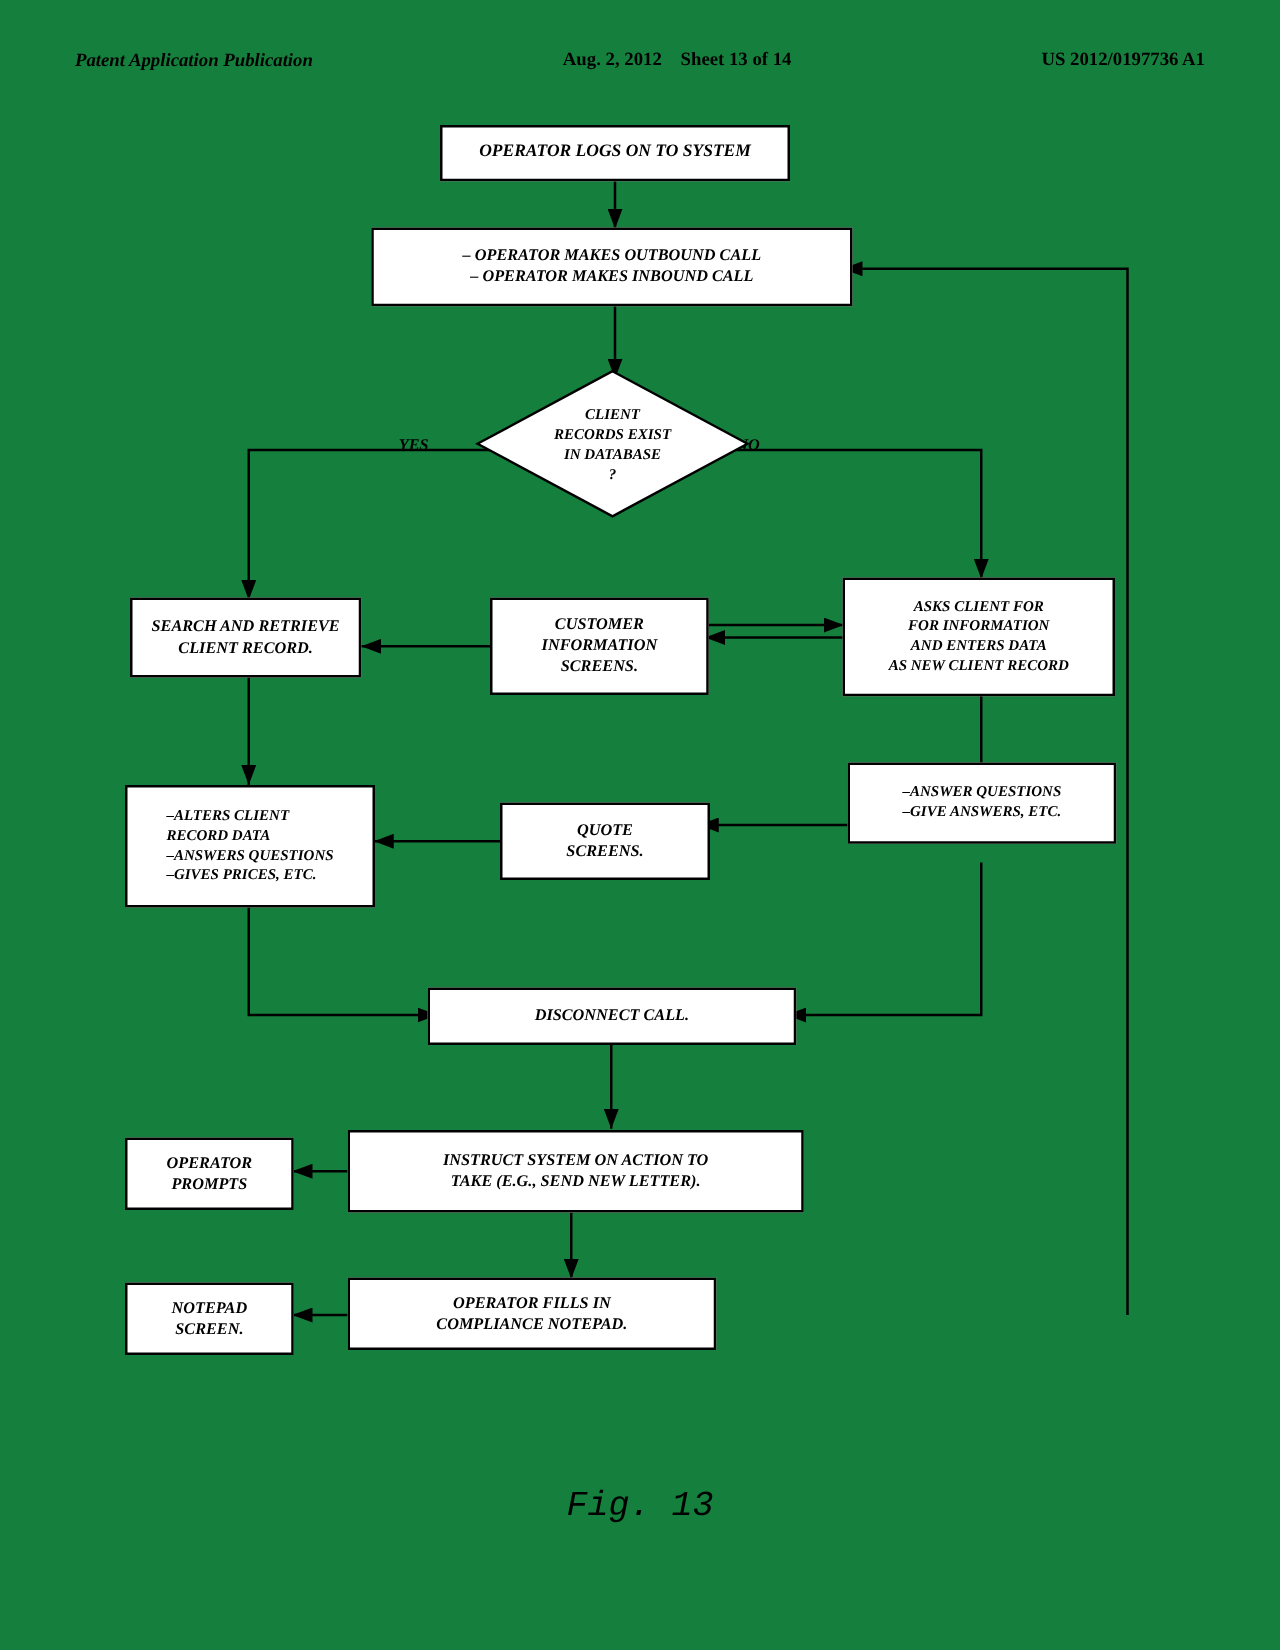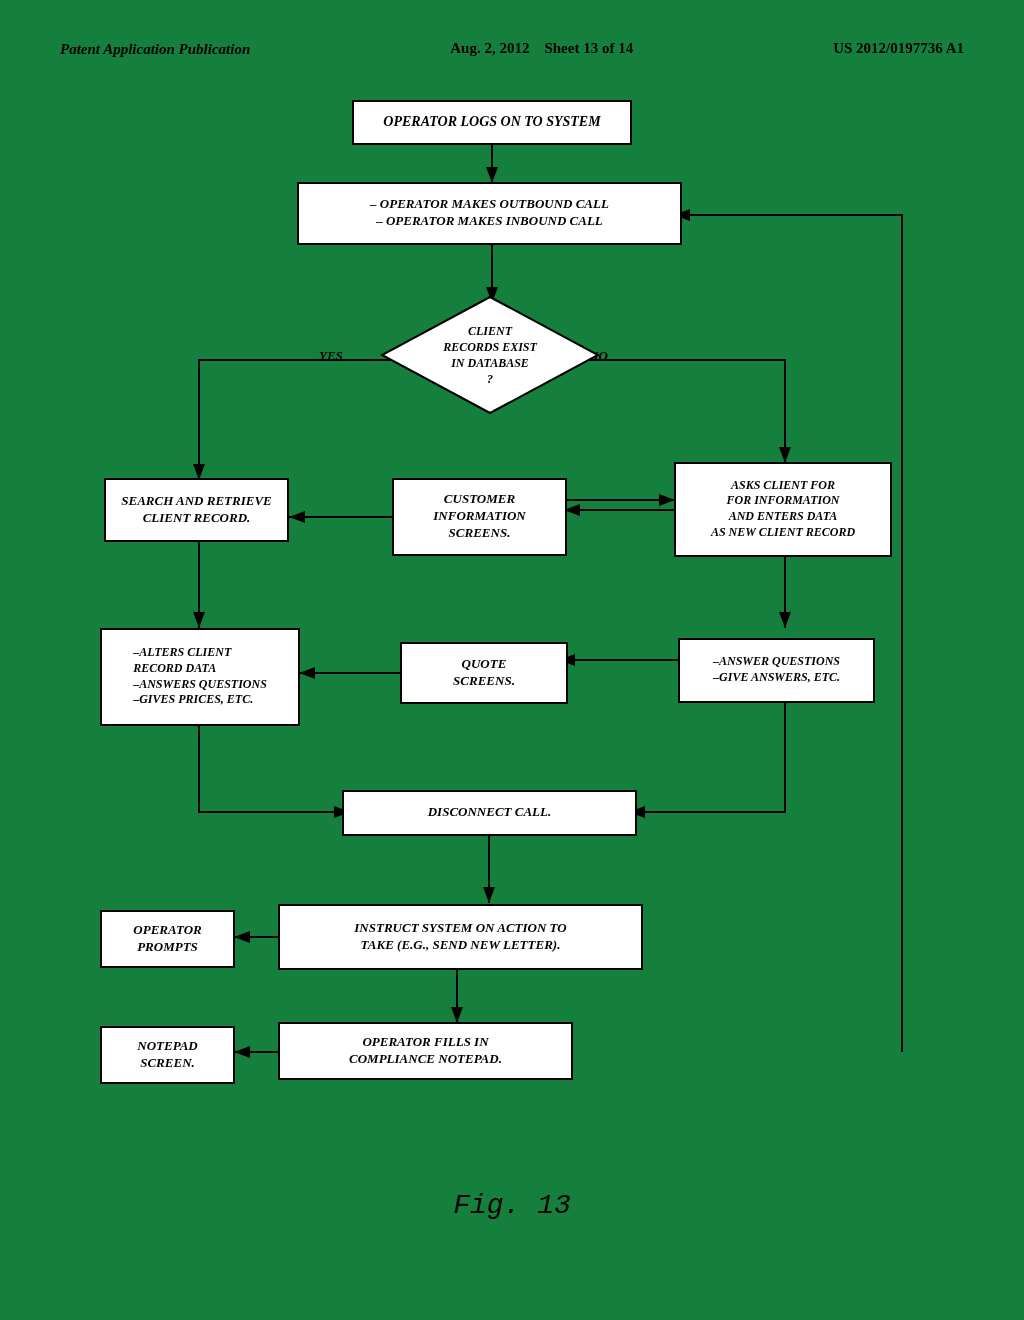--- a/index.html
+++ b/index.html
@@ -213,21 +213,21 @@
       </div>
     </div>
 
     <div class="fc-box" style="left:318px; top:552px; width:168px; height:62px; font-size:13px;">
       <div>
         <div>QUOTE</div>
         <div>SCREENS.</div>
       </div>
     </div>
 
-    <div class="fc-box" style="left:596px; top:548px; width:197px; height:65px; font-size:12px; text-align:right; padding:8px 10px;">
+    <div class="fc-box" style="left:596px; top:520px; width:215px; height:65px; font-size:12px; text-align:center; padding:8px 10px;">
       <div>
         <div>–ANSWER QUESTIONS</div>
         <div>–GIVE ANSWERS, ETC.</div>
       </div>
     </div>
 
     <div class="fc-box" style="left:260px; top:700px; width:295px; height:46px; font-size:13px;">
       <span>DISCONNECT CALL.</span>
     </div>
 

